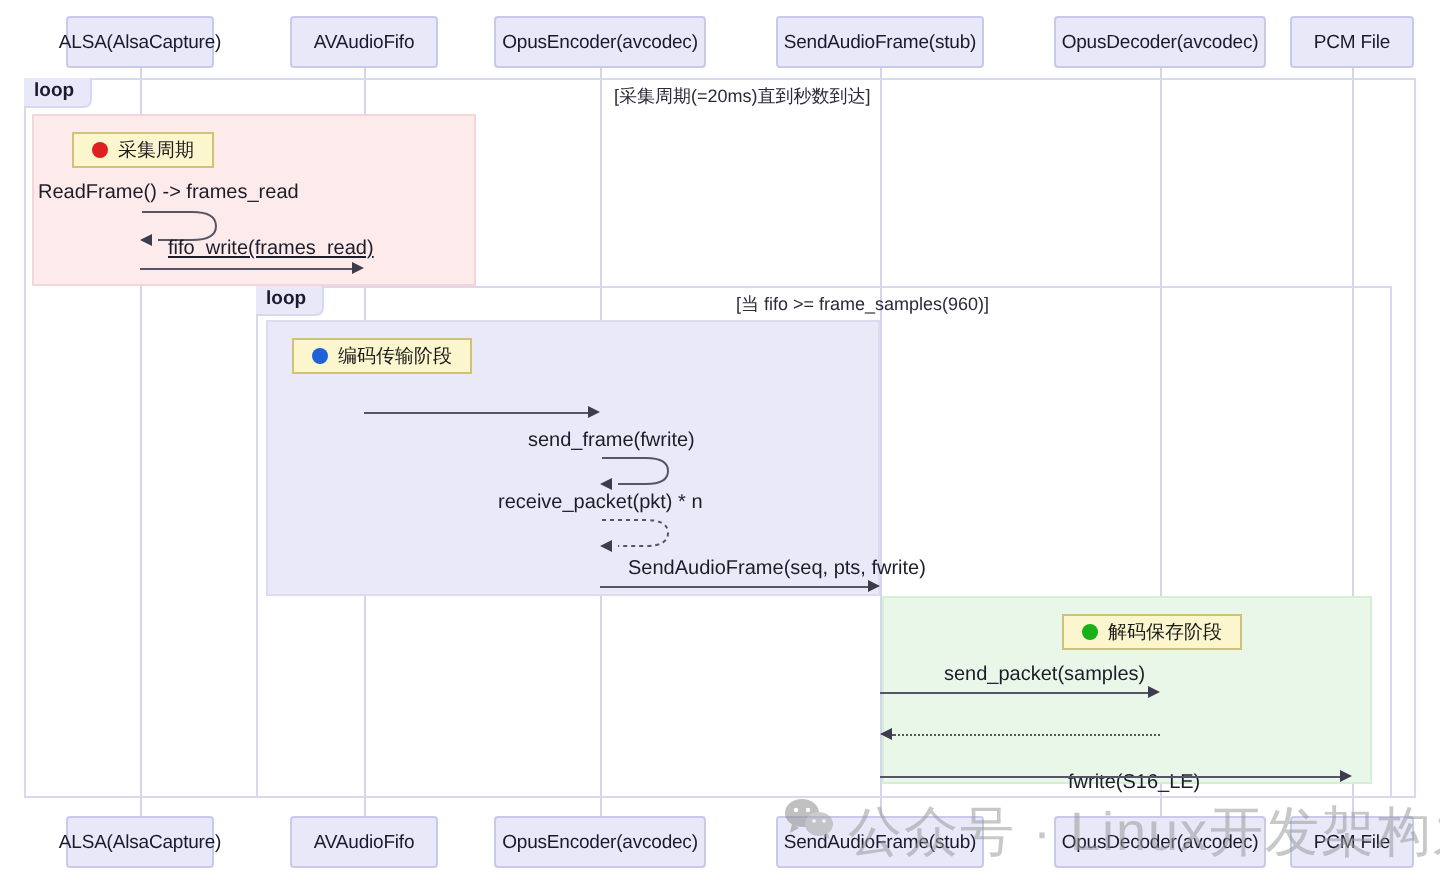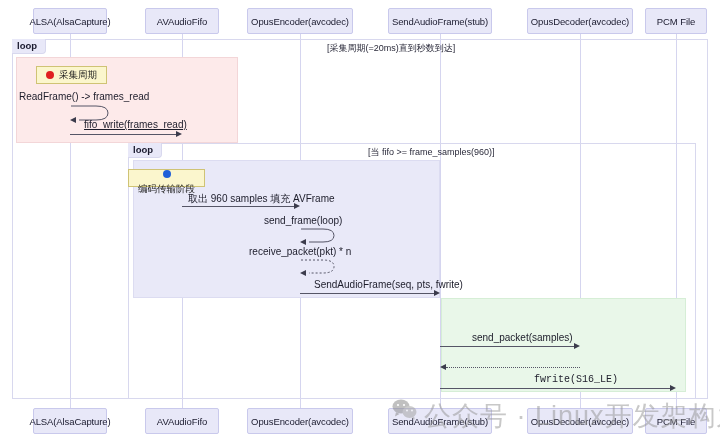--- a/index.html
+++ b/index.html
@@ -160,63 +160,66 @@
     <div class="lifeline" style="left:182px; top:34px; height:380px;"></div>
     <div class="lifeline" style="left:300px; top:34px; height:380px;"></div>
     <div class="lifeline" style="left:440px; top:34px; height:380px;"></div>
     <div class="lifeline" style="left:580px; top:34px; height:380px;"></div>
     <div class="lifeline" style="left:676px; top:34px; height:380px;"></div>
   </div>
 
   <div class="layer">
     <div class="frag" style="left:12px; top:39px; width:696px; height:360px;"></div>
     <div class="frag-label" style="left:12px; top:39px; width:34px;">loop</div>
-    <div class="frag-guard" style="left:307px; top:42px;margin-left:20px;">[采集周期(=20ms)直到秒数到达]</div>
+    <div class="frag-guard" style="left:307px; top:42px;">[采集周期(=20ms)直到秒数到达]</div>
 
     <div class="frag" style="left:128px; top:143px; width:568px; height:256px;"></div>
     <div class="frag-label" style="left:128px; top:143px; width:34px;">loop</div>
     <div class="frag-guard" style="left:368px; top:146px;text-align:right;">[当 fifo &gt;= frame_samples(960)]</div>
   </div>
 
   <div class="layer">
     <div class="region pink" style="left:16px;  top:57px;  width:222px; height:86px;"></div>
     <div class="region lav" style="left:133px; top:160px; width:307px; height:138px;"></div>
     <div class="region green" style="left:441px; top:298px; width:245px; height:94px;"></div>
   </div>
 
   <div class="layer">
     <div class="note" style="left:36px; top:66px;">
       <span class="dot" style="background:#e02020"></span>
       <span>采集周期</span>
     </div>
 
-    <div class="note" style="left:128px; top:169px;flex-direction:column;">
+    <div class="note" style="left:146px; top:169px;">
       <span class="dot" style="background:#2060d8"></span>
       <span>编码传输阶段</span>
     </div>
 
+    <div class="note" style="left:531px; top:307px;">
+      <span class="dot" style="background:#18b018"></span>
+      <span>解码保存阶段</span>
+    </div>
   </div>
 
   <div class="layer">
 
     <div class="msg-label" style="left:19px; top:91px;">ReadFrame() -&gt; frames_read</div>
     <svg class="self-loop" style="left:70px; top:103px;" width="46" height="22" viewBox="0 0 46 22">
       <path d="M1,3 L26,3 Q38,3 38,10 Q38,17 26,17 L9,17" fill="none" stroke="#555566" stroke-width="1"></path>
     </svg>
     <div class="arrow-head-l" style="left:70px; top:116.5px;"></div>
 
     <div class="msg-label" style="left:84px; top:119px;text-decoration:underline;">fifo_write(frames_read)</div>
     <div class="arrow-line" style="left:70px; top:134px; width:106px;"></div>
     <div class="arrow-head-r" style="left:176px; top:131px;"></div>
 
-    <div class="msg-label" style="left:188px; top:192px;">取出 960 samples 填充 AVFrame</div>
     <div class="arrow-line" style="left:182px; top:206px; width:112px;"></div>
     <div class="arrow-head-r" style="left:294px; top:203px;"></div>
 
-    <div class="msg-label" style="left:264px; top:215px;">send_frame(loop)</div>
+    <div class="msg-label" style="left:264px; top:215px;">send_frame(fwrite)</div>
     <svg class="self-loop" style="left:300px; top:226px;" width="42" height="20" viewBox="0 0 42 20">
       <path d="M1,3 L23,3 Q34,3 34,9.5 Q34,16 23,16 L9,16" fill="none" stroke="#555566" stroke-width="1"></path>
     </svg>
     <div class="arrow-head-l" style="left:300px; top:238.5px;"></div>
 
     <div class="msg-label" style="left:249px; top:246px;">receive_packet(pkt) * n</div>
     <svg class="self-loop" style="left:300px; top:257px;" width="42" height="20" viewBox="0 0 42 20">
       <path d="M1,3 L23,3 Q34,3 34,9.5 Q34,16 23,16 L9,16" fill="none" stroke="#555566" stroke-width="1" stroke-dasharray="2,2"></path>
     </svg>
     <div class="arrow-head-l" style="left:300px; top:269.5px;"></div>
@@ -225,21 +228,21 @@
     <div class="arrow-line" style="left:300px; top:293px; width:134px;"></div>
     <div class="arrow-head-r" style="left:434px; top:290px;"></div>
 
     <div class="msg-label" style="left:472px; top:332px;">send_packet(samples)</div>
     <div class="arrow-line" style="left:440px; top:346px; width:134px;"></div>
     <div class="arrow-head-r" style="left:574px; top:343px;"></div>
 
     <div class="arrow-line dotted" style="left:446px; top:367px; width:134px;"></div>
     <div class="arrow-head-l" style="left:440px; top:364px;"></div>
 
-    <div class="msg-label" style="left:534px; top:374px;font-family:Liberation Mono, monospace;">fwrite(S16_LE)</div>
+    <div class="msg-label" style="left:534px; top:386px;">fwrite(S16_LE)</div>
     <div class="arrow-line" style="left:440px; top:388px; width:230px;"></div>
     <div class="arrow-head-r" style="left:670px; top:385px;"></div>
   </div>
 
   <div class="layer">
     <div class="participant" style="left:33px; top:8px; width:74px;">
       <span>ALSA(AlsaCapture)</span>
     </div>
     <div class="participant" style="left:145px; top:8px; width:74px;">
       <span>AVAudioFifo</span>

